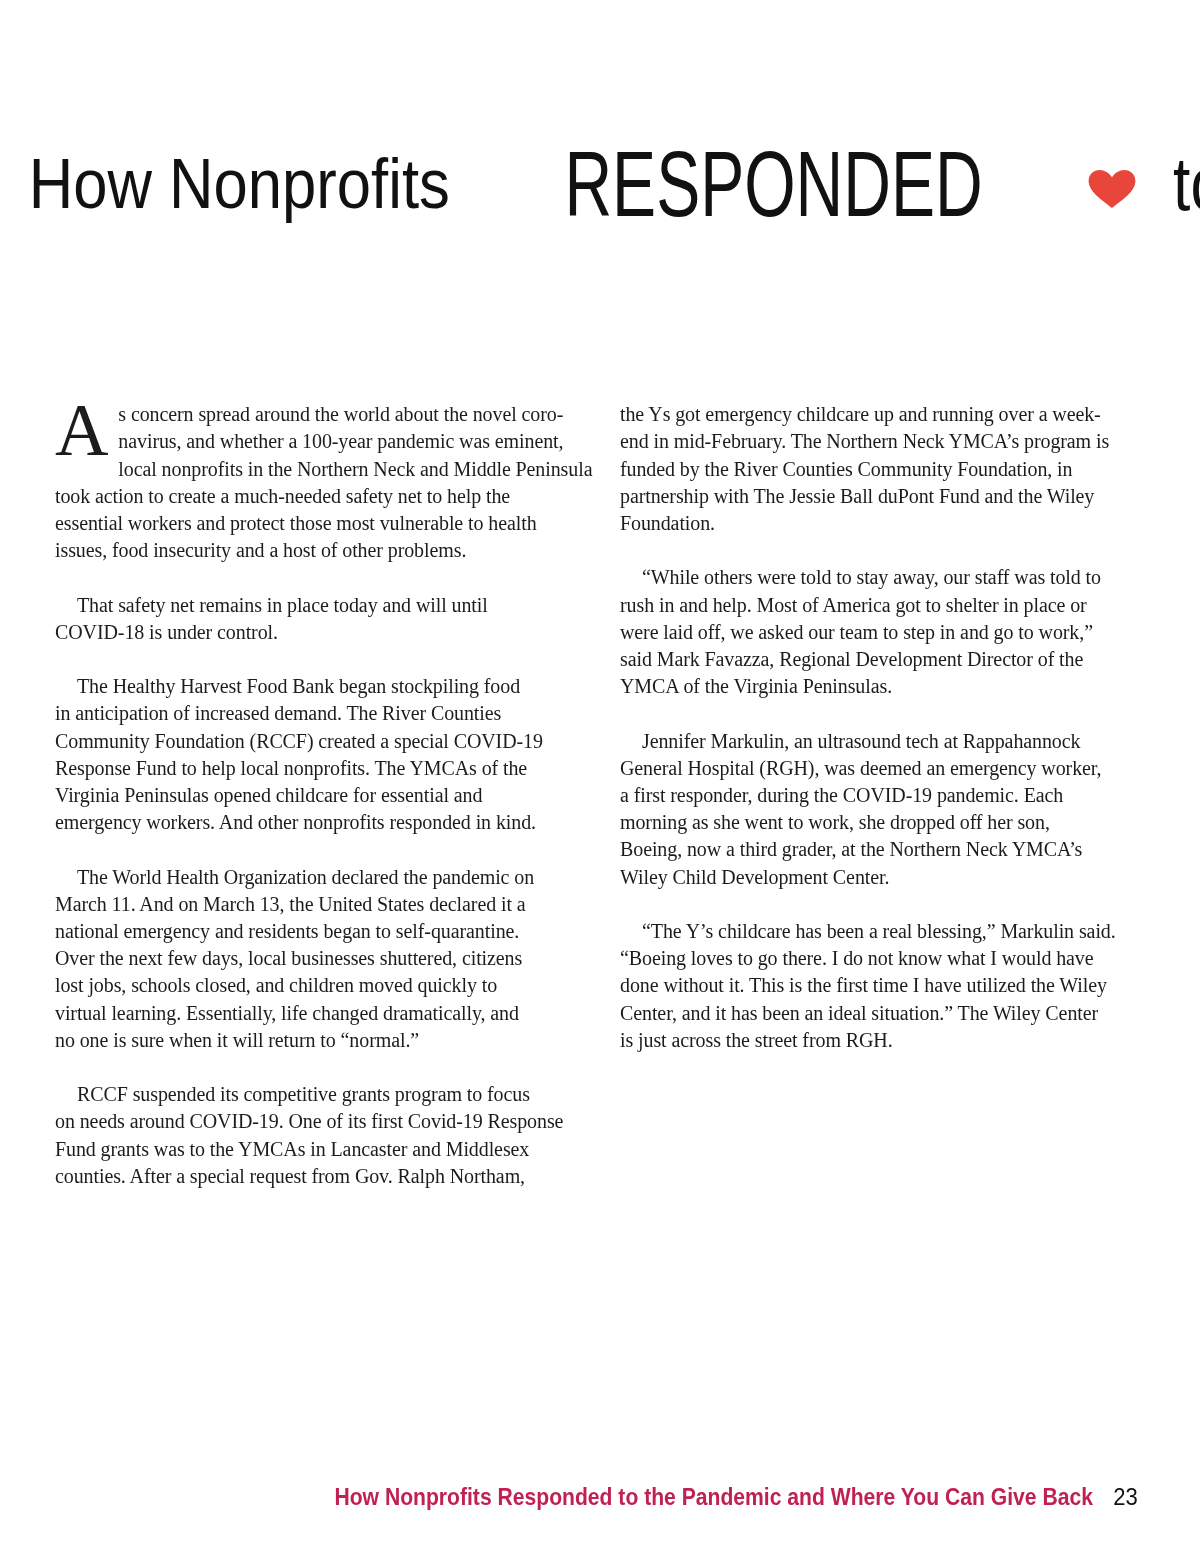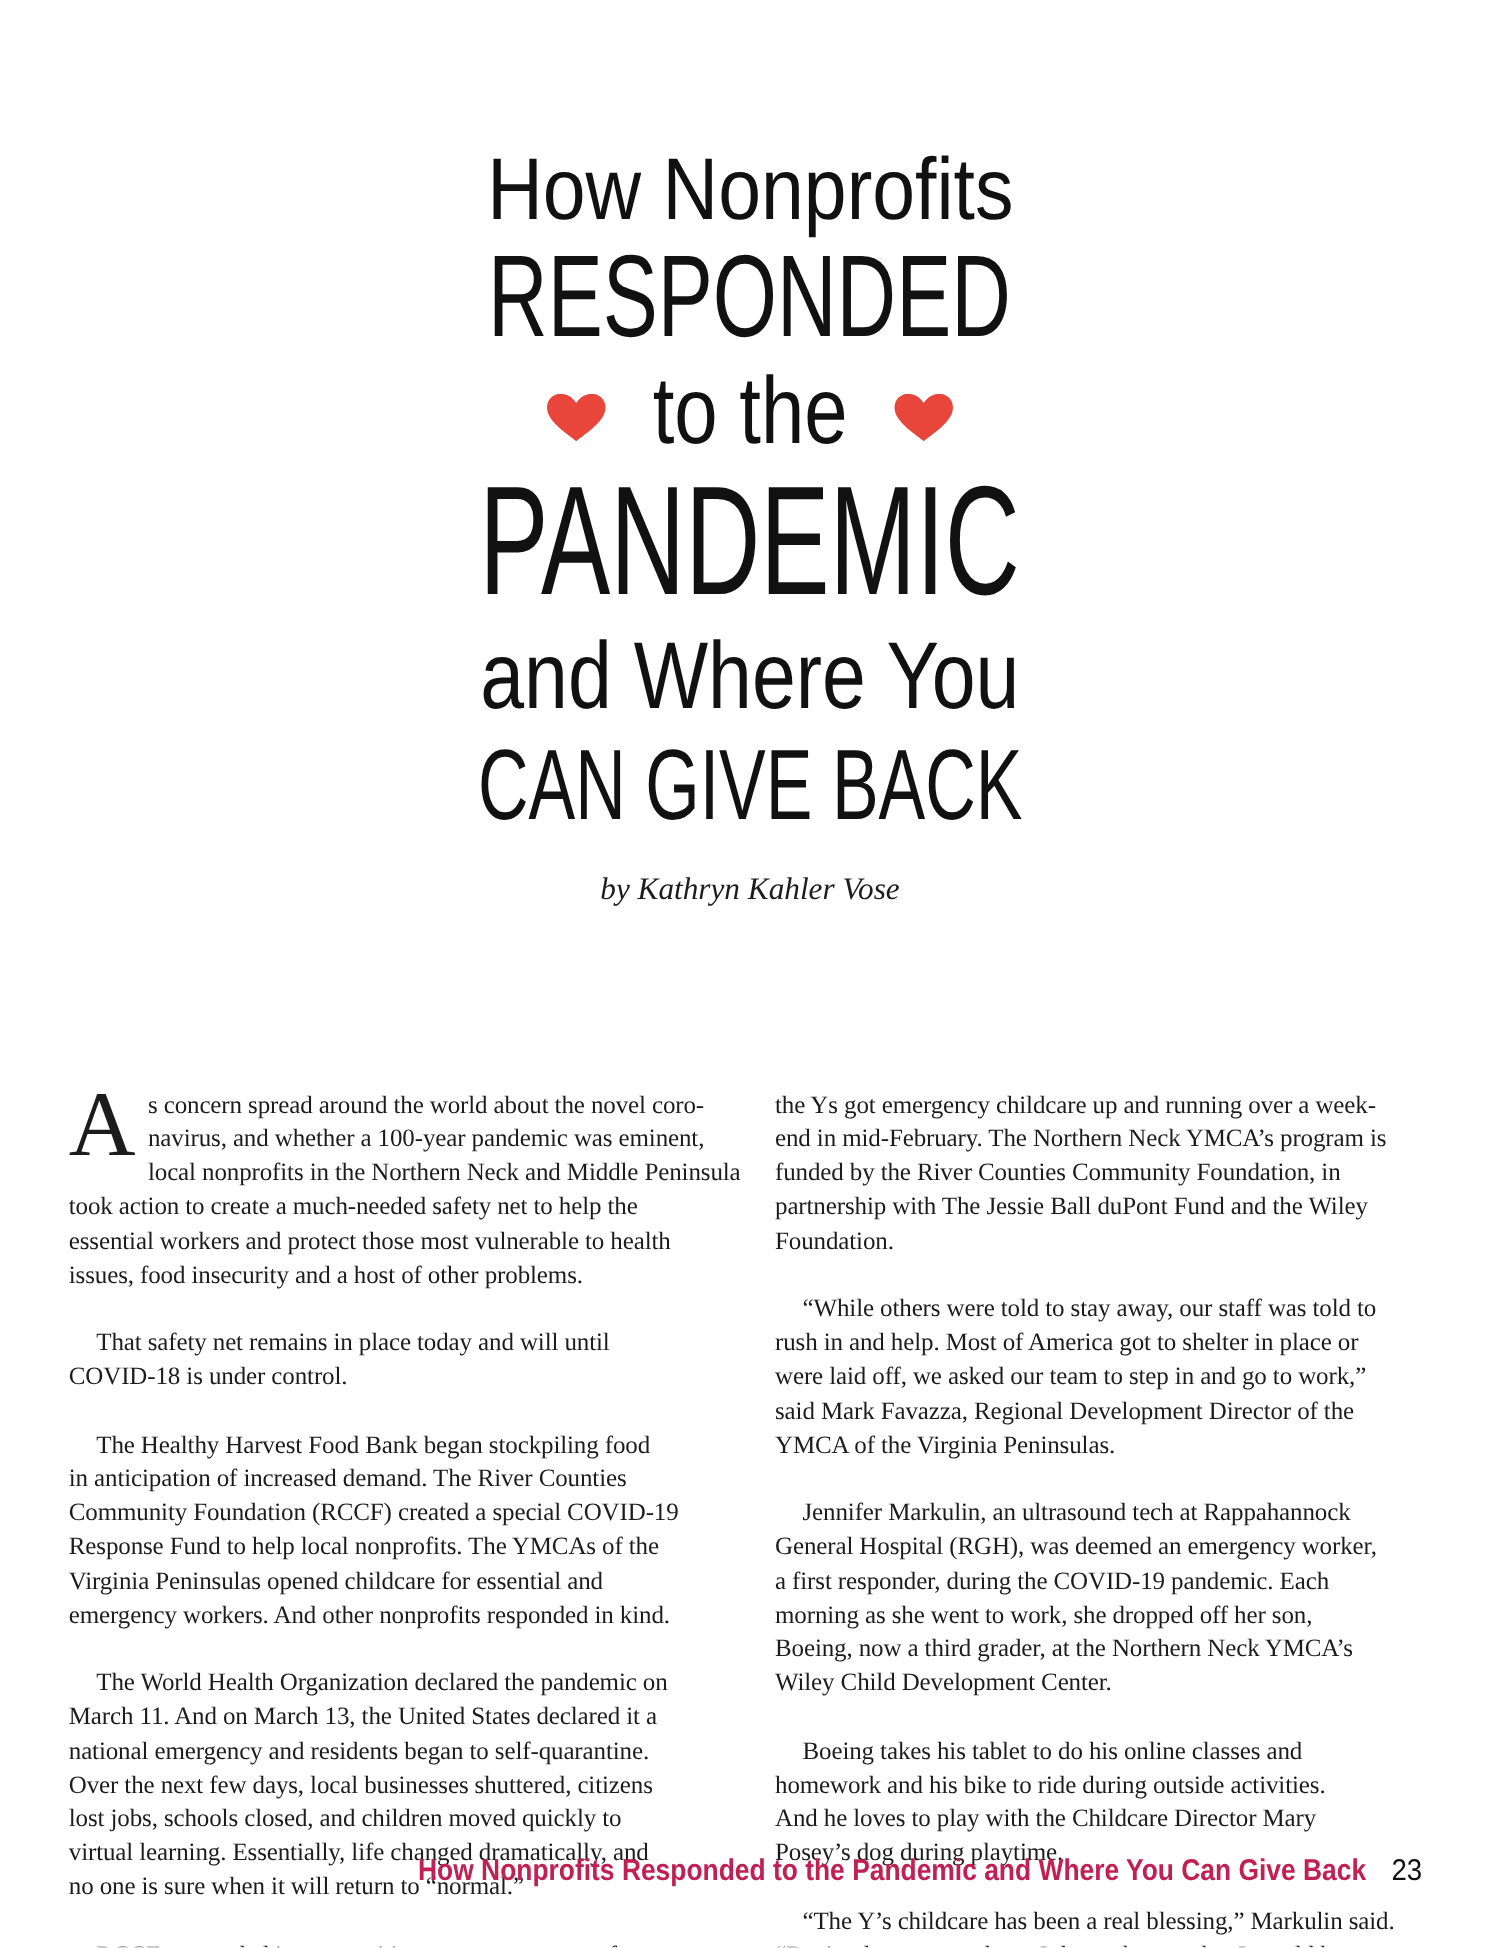--- a/index.html
+++ b/index.html
@@ -9,21 +9,20 @@
     height:1558px;
     background:#ffffff;
     font-family:"Liberation Serif", serif;
     color:#1c1c1c;
     overflow:hidden;
   }
   
   .title-block{
     padding-top:112px;
     display:flex;
-    flex-direction:column;
     align-items:center;
     text-align:center;
     color:#111;
     font-family:"Liberation Sans", sans-serif;
   }
   .tl{display:block;white-space:nowrap;width:max-content;font-weight:400;letter-spacing:0;}
   .tl1{font-size:70px;line-height:1.12;transform:scaleX(0.88);transform-origin:center;}
   .tl2{font-size:93px;line-height:1.02;transform:scaleX(0.71);transform-origin:center;}
   .hearts-row{
     display:flex;align-items:center;justify-content:center;
@@ -163,24 +162,20 @@
 rush in and help. Most of America got to shelter in place or
 were laid off, we asked our team to step in and go to work,”
 said Mark Favazza, Regional Development Director of the
 YMCA of the Virginia Peninsulas.</p>
       <p class="ind">Jennifer Markulin, an ultrasound tech at Rappahannock
 General Hospital (RGH), was deemed an emergency worker,
 a first responder, during the COVID-19 pandemic. Each
 morning as she went to work, she dropped off her son,
 Boeing, now a third grader, at the Northern Neck YMCA’s
 Wiley Child Development Center.</p>
-      <p class="ind">Boeing takes his tablet to do his online classes and
-homework and his bike to ride during outside activities.
-And he loves to play with the Childcare Director Mary
-Posey’s dog during playtime.</p>
       <p class="ind">“The Y’s childcare has been a real blessing,” Markulin said.
 “Boeing loves to go there. I do not know what I would have
 done without it. This is the first time I have utilized the Wiley
 Center, and it has been an ideal situation.” The Wiley Center
 is just across the street from RGH.</p>
     </div>
   </main>
 
   <footer class="footer">
     <span class="footer-title">How Nonprofits Responded to the Pandemic and Where You Can Give Back</span>

